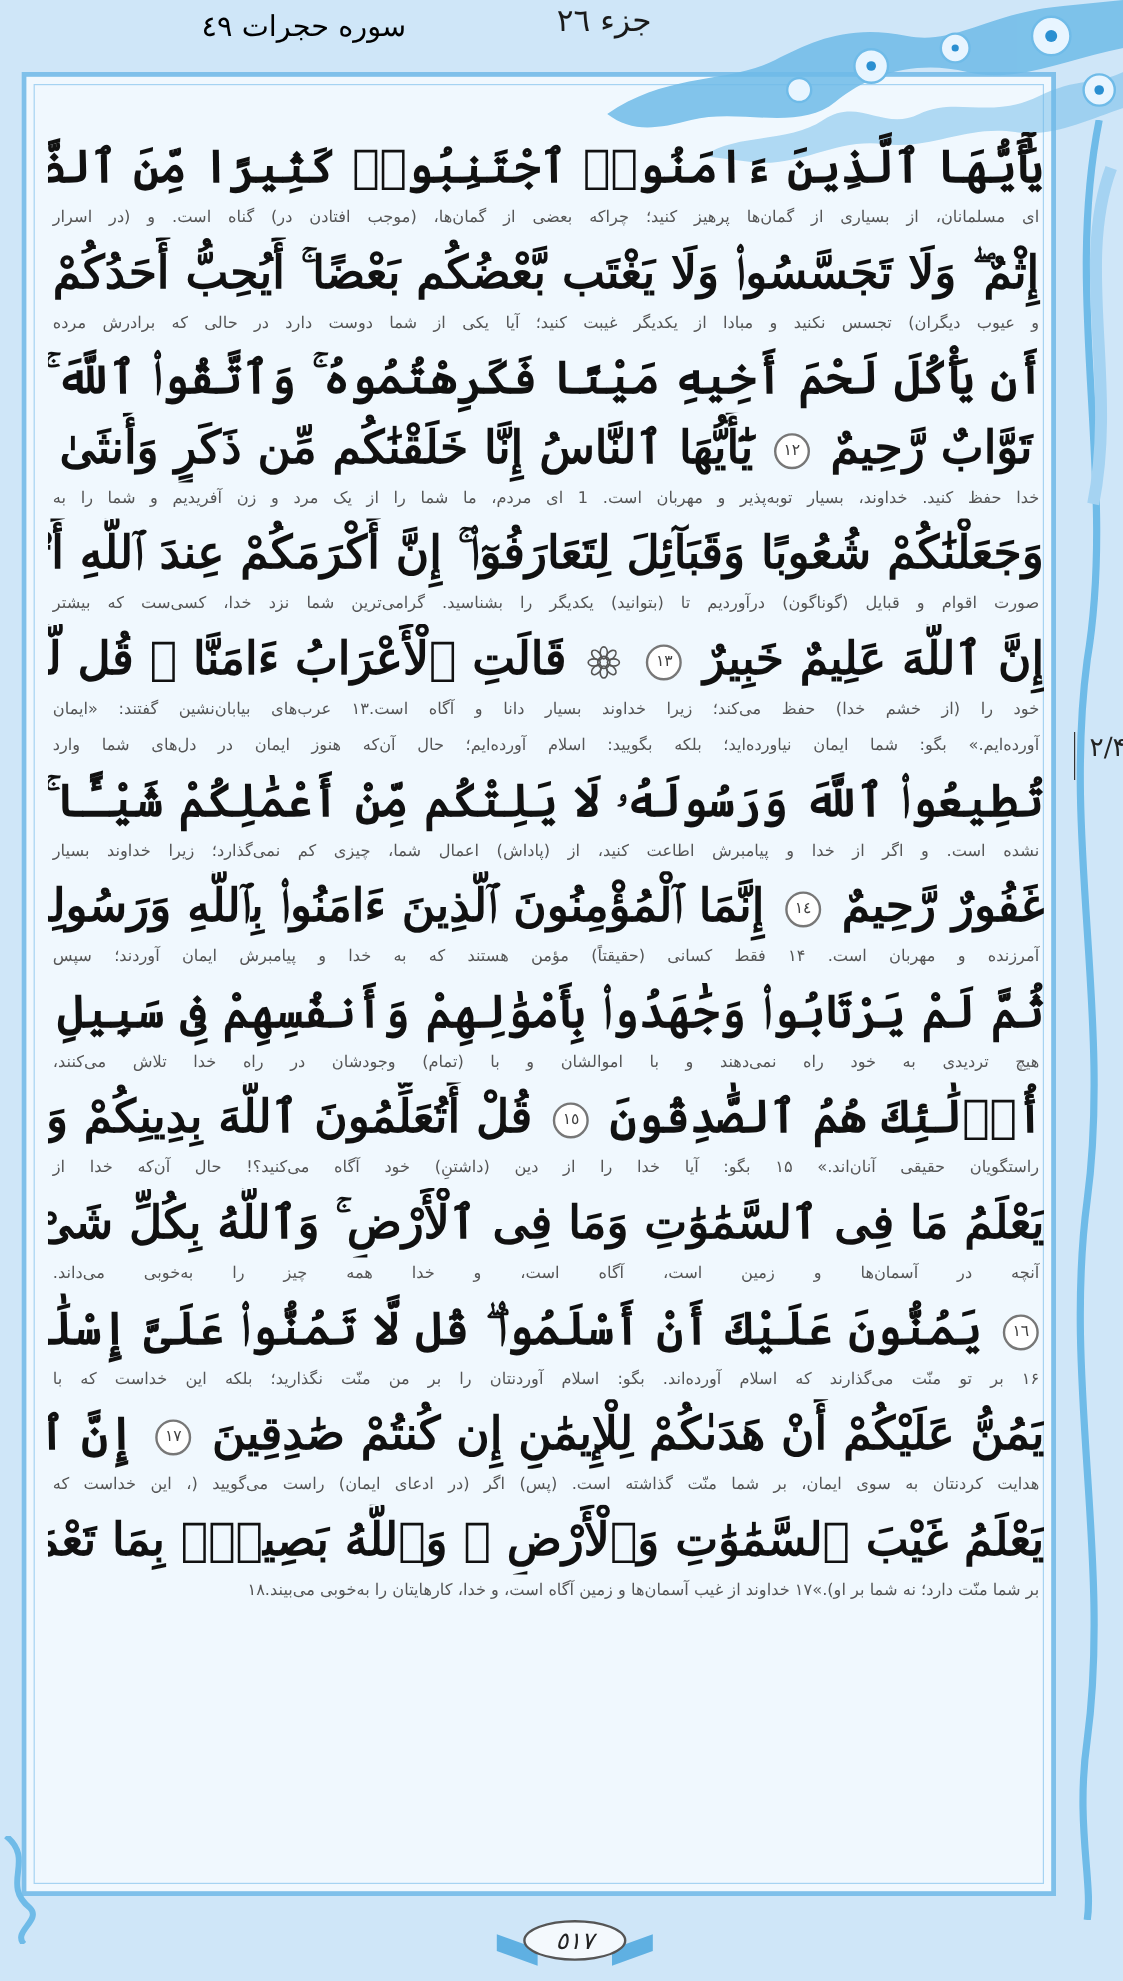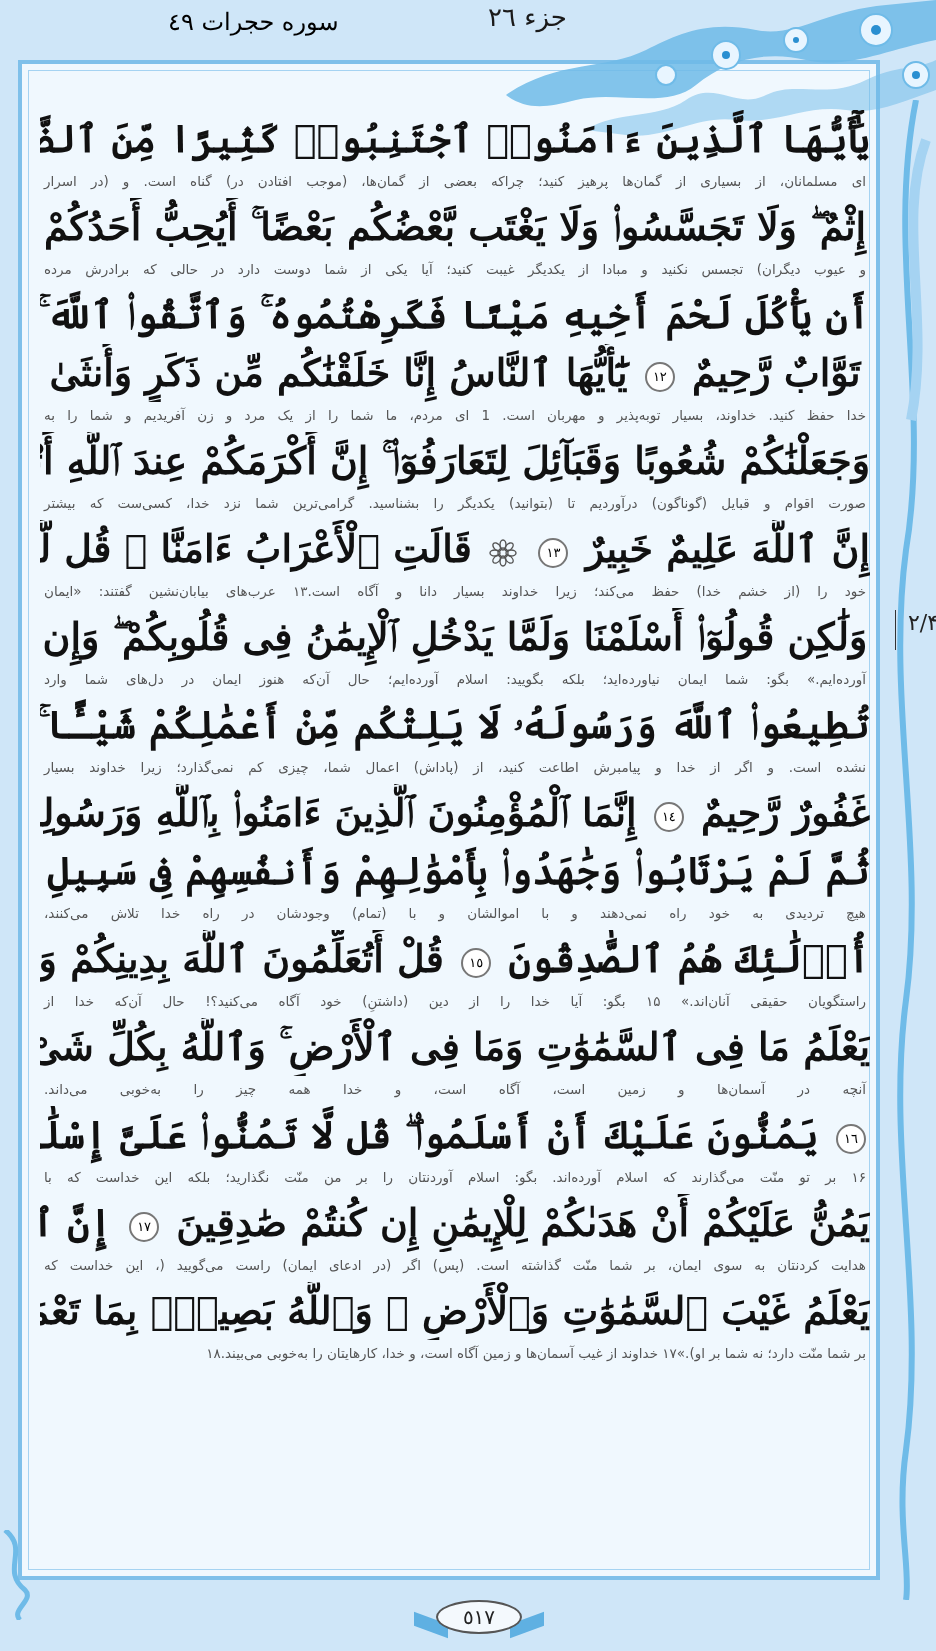--- a/index.html
+++ b/index.html
@@ -6,21 +6,21 @@
     body {
       width: 936px; height: 1651px; overflow: hidden;
       background: #cfe6f8;
       font-family: "DejaVu Sans", sans-serif;
       position: relative;
     }
     .header {
       position: absolute; top: 0; left: 0; width: 936px; height: 60px;
     }
     .header-juz {
-      position: absolute; left: 488px; top: 2px;
+      position: absolute; left: 464px; top: 2px;
       font-family: "DejaVu Serif", serif; font-size: 26px; color: #1a1a1a;
       direction: rtl;
     }
     .header-surah {
       position: absolute; left: 168px; top: 8px;
       font-family: "DejaVu Serif", serif; font-size: 24px; color: #000000;
       direction: rtl;
     }
     .ornament-top {
       position: absolute; right: 0; top: 0; width: 470px; height: 150px;
@@ -54,42 +54,42 @@
       font-family: "DejaVu Sans", sans-serif;
       font-size: 13.5px; color: #555;
       height: 30px; line-height: 26px;
       white-space: nowrap; overflow: hidden;
       direction: rtl; text-align: justify; text-align-last: justify;
       padding: 0 4px;
     }
     .ayah-marker {
       display: inline-block; width: 30px; height: 30px; border-radius: 50%;
       border: 2px solid #777; font-size: 13px; line-height: 26px;
-      text-align: center; vertical-align: middle; color: #000000;
+      text-align: center; vertical-align: middle; color: #404040;
       background: #fff; font-weight: normal; box-sizing: border-box;
       margin: 0 4px;
     }
     .sajdah-icon {
       display: inline-block; width: 28px; height: 28px; vertical-align: middle;
       margin: 0 4px;
     }
     .side-label {
       position: absolute; left: 895px; top: 610px; width: 30px; height: 40px;
       font-family: "DejaVu Serif", serif; font-size: 22px; color: #222;
       direction: rtl; text-align: center;
       border-left: 1.5px solid #333; padding-left: 13px;
     }
     .page-number {
       position: absolute; left: 414px; top: 1596px; width: 130px; height: 46px;
     }
     .page-number .oval {
       position: absolute; left: 22px; top: 4px; width: 86px; height: 34px;
       border: 2px solid #555; border-radius: 50%; background: #f4f9fd;
       box-sizing: border-box; text-align: center;
-      font-family: "DejaVu Serif", serif; font-size: 20px; line-height: 30px; color: #222;
+      font-family: "DejaVu Serif", serif; font-size: 20px; line-height: 30px; color: #222; font-style: italic;
     }
     .page-number .ribbon-l, .page-number .ribbon-r {
       position: absolute; top: 22px; width: 34px; height: 14px; background: #5fb0e2;
     }
     .page-number .ribbon-l { left: 0; transform: skewY(20deg); }
     .page-number .ribbon-r { right: 0; transform: skewY(-20deg); }
   </style>
 </head>
 <body>
 
@@ -160,31 +160,31 @@
         <ellipse cx="8" cy="8" rx="3" ry="5" transform="rotate(-45 8 8)"></ellipse>
         <ellipse cx="20" cy="20" rx="3" ry="5" transform="rotate(-45 20 20)"></ellipse>
         <ellipse cx="20" cy="8" rx="3" ry="5" transform="rotate(45 20 8)"></ellipse>
         <ellipse cx="8" cy="20" rx="3" ry="5" transform="rotate(45 8 20)"></ellipse>
       </g>
     </svg>
     <span>قَالَتِ ٱلْأَعْرَابُ ءَامَنَّا ۖ قُل لَّمْ تُؤْمِنُوا۟</span>
   </div>
   <div class="fa-line">خود را (از خشم خدا) حفظ می‌کند؛ زیرا خداوند بسیار دانا و آگاه است.١٣     عرب‌های بیابان‌نشین گفتند: «ایمان</div>
 
-  <div class="ar-line"><span>وَلَٰكِن قُولُوٓا۟ أَسْلَمْنَا وَلَمَّا يَدْخُلِ ٱلْإِيمَٰنُ فِى قُلُوبِكُمْ ۖ وَإِن</span></div>
   <div class="fa-line">آورده‌ایم.» بگو: شما ایمان نیاورده‌اید؛     بلکه بگویید: اسلام آورده‌ایم؛     حال آن‌که هنوز ایمان در دل‌های شما وارد</div>
 
   <div class="ar-line"><span>تُطِيعُوا۟ ٱللَّهَ وَرَسُولَهُۥ لَا يَلِتْكُم مِّنْ أَعْمَٰلِكُمْ شَيْـًٔا ۚ إِنَّ ٱللَّهَ</span></div>
   <div class="fa-line">نشده است.     و اگر از خدا و پیامبرش اطاعت کنید،   از (پاداش) اعمال شما، چیزی کم نمی‌گذارد؛ زیرا خداوند بسیار</div>
 
   <div class="ar-line">
     <span>غَفُورٌ رَّحِيمٌ</span>
     <span class="ayah-marker">١٤</span>
     <span>إِنَّمَا ٱلْمُؤْمِنُونَ ٱلَّذِينَ ءَامَنُوا۟ بِٱللَّهِ وَرَسُولِهِۦ</span>
   </div>
+  <div class="fa-line">آمرزنده و مهربان است.  ١۴     فقط کسانی (حقیقتاً) مؤمن هستند که به خدا و پیامبرش ایمان آوردند؛     سپس</div>
 
   <div class="ar-line"><span>ثُمَّ لَمْ يَرْتَابُوا۟ وَجَٰهَدُوا۟ بِأَمْوَٰلِهِمْ وَأَنفُسِهِمْ فِى سَبِيلِ ٱللَّهِ ۚ</span></div>
   <div class="fa-line">هیچ تردیدی به خود راه نمی‌دهند     و با اموالشان و با (تمام)     وجودشان در راه خدا     تلاش می‌کنند،</div>
 
   <div class="ar-line">
     <span>أُو۟لَٰٓئِكَ هُمُ ٱلصَّٰدِقُونَ</span>
     <span class="ayah-marker">١٥</span>
     <span>قُلْ أَتُعَلِّمُونَ ٱللَّهَ بِدِينِكُمْ وَٱللَّهُ</span>
   </div>
   <div class="fa-line">راستگویان حقیقی آنان‌اند.»     ١۵   بگو: آیا خدا را از دین (داشتنِ) خود آگاه می‌کنید؟! حال آن‌که خدا از</div>

